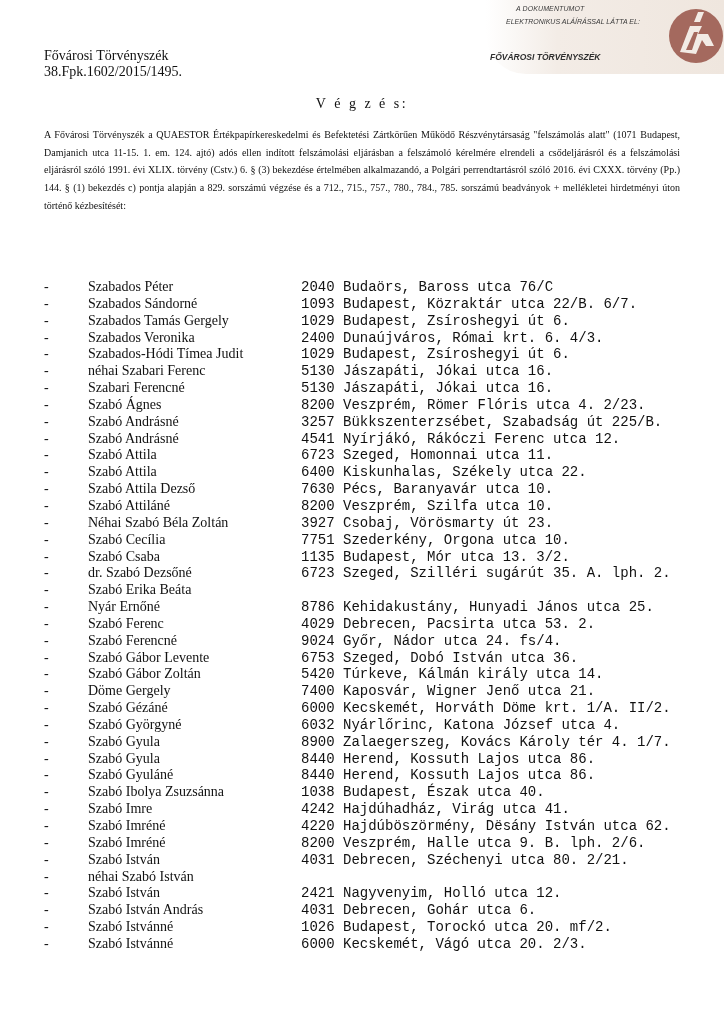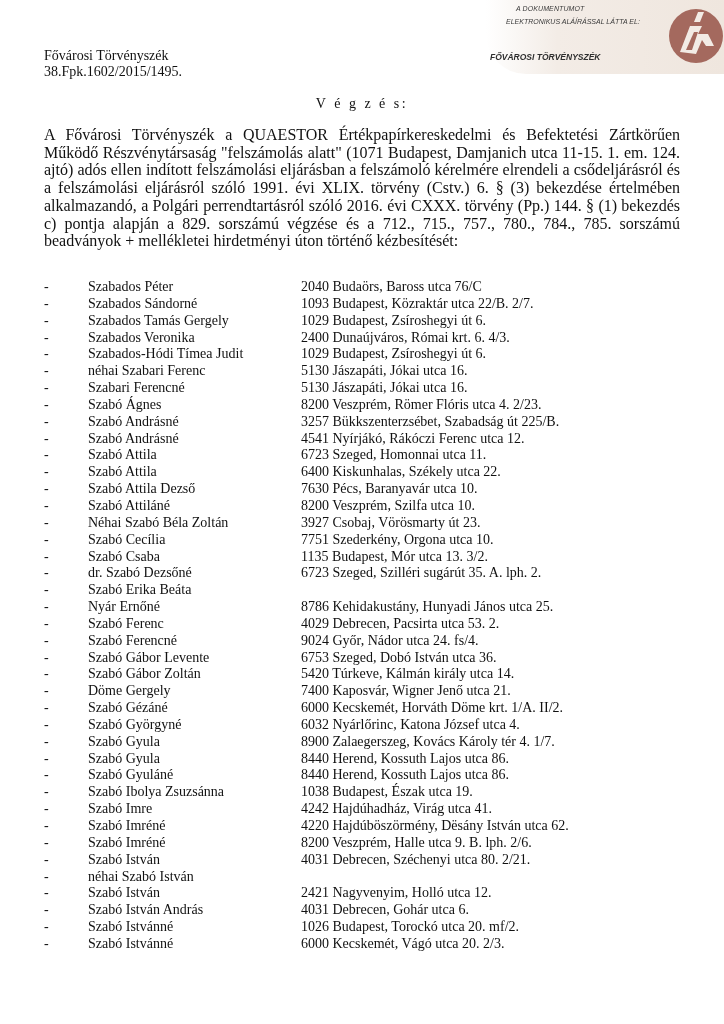--- a/index.html
+++ b/index.html
@@ -12,28 +12,28 @@
   .stamp-line1, .stamp-line2, .stamp-line3 { position: absolute; font-family: "Liberation Sans", sans-serif;
     font-style: italic; color: #3a3a3a; white-space: nowrap; }
   .stamp-line1 { left: 30px; top: 5px; font-size: 7px; letter-spacing: 0.1px; }
   .stamp-line2 { left: 20px; top: 18px; font-size: 7px; }
   .stamp-line3 { left: 4px; top: 52px; font-size: 8.5px; font-weight: bold; color: #2e2e2e; }
   .logo { position: absolute; left: 182px; top: 8px; width: 56px; height: 56px; }
 
   .court { position: absolute; left: 44px; top: 48px; font-size: 14px; line-height: 16px; }
   .title { position: absolute; left: 0; width: 724px; top: 96px; text-align: center;
     font-size: 14px; letter-spacing: 2.5px; }
-  .body-text { position: absolute; left: 44px; top: 126px; width: 636px; font-size: 16px;
+  .body-text { position: absolute; left: 44px; top: 126px; width: 636px; font-size: 10px;
     line-height: 17.7px; text-align: justify; }
 
   .list { position: absolute; left: 44px; top: 279px; width: 640px; }
   .row { display: flex; height: 16.85px; font-size: 14px; line-height: 16px; white-space: nowrap; }
   .row .dash { width: 44px; }
   .row .name { width: 213px; }
-  .row .addr { flex: 1; }
+  .row .addr { flex: 1; font-family: Liberation Mono, monospace; }
 </style>
 </head>
 <body>
 
 <div class="stamp">
   <div class="stamp-bg"></div>
   <div class="stamp-line1">A DOKUMENTUMOT</div>
   <div class="stamp-line2">ELEKTRONIKUS ALÁÍRÁSSAL LÁTTA EL:</div>
   <div class="stamp-line3">FŐVÁROSI TÖRVÉNYSZÉK</div>
   <svg class="logo" viewBox="0 0 56 56">
@@ -55,21 +55,21 @@
 
 <div class="list" id="recipient-list">
     <div class="row">
       <span class="dash">-</span>
       <span class="name">Szabados Péter</span>
       <span class="addr">2040 Budaörs, Baross utca 76/C</span>
     </div>
     <div class="row">
       <span class="dash">-</span>
       <span class="name">Szabados Sándorné</span>
-      <span class="addr">1093 Budapest, Közraktár utca 22/B. 2/7.</span>
+      <span class="addr">1093 Budapest, Közraktár utca 22/B. 6/7.</span>
     </div>
     <div class="row">
       <span class="dash">-</span>
       <span class="name">Szabados Tamás Gergely</span>
       <span class="addr">1029 Budapest, Zsíroshegyi út 6.</span>
     </div>
     <div class="row">
       <span class="dash">-</span>
       <span class="name">Szabados Veronika</span>
       <span class="addr">2400 Dunaújváros, Római krt. 6. 4/3.</span>
@@ -199,21 +199,21 @@
       <span class="addr">8440 Herend, Kossuth Lajos utca 86.</span>
     </div>
     <div class="row">
       <span class="dash">-</span>
       <span class="name">Szabó Gyuláné</span>
       <span class="addr">8440 Herend, Kossuth Lajos utca 86.</span>
     </div>
     <div class="row">
       <span class="dash">-</span>
       <span class="name">Szabó Ibolya Zsuzsánna</span>
-      <span class="addr">1038 Budapest, Észak utca 19.</span>
+      <span class="addr">1038 Budapest, Észak utca 40.</span>
     </div>
     <div class="row">
       <span class="dash">-</span>
       <span class="name">Szabó Imre</span>
       <span class="addr">4242 Hajdúhadház, Virág utca 41.</span>
     </div>
     <div class="row">
       <span class="dash">-</span>
       <span class="name">Szabó Imréné</span>
       <span class="addr">4220 Hajdúböszörmény, Dësány István utca 62.</span>

